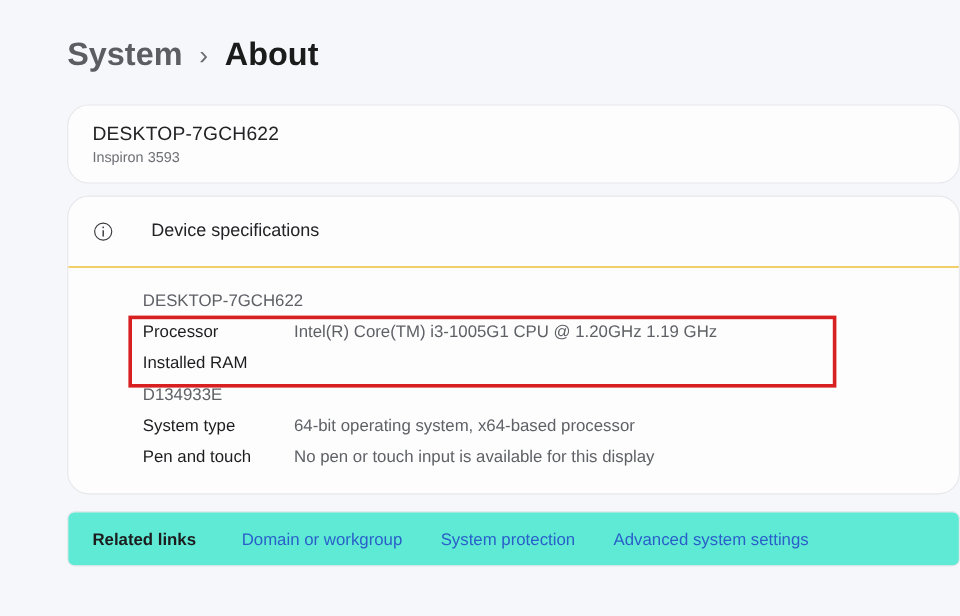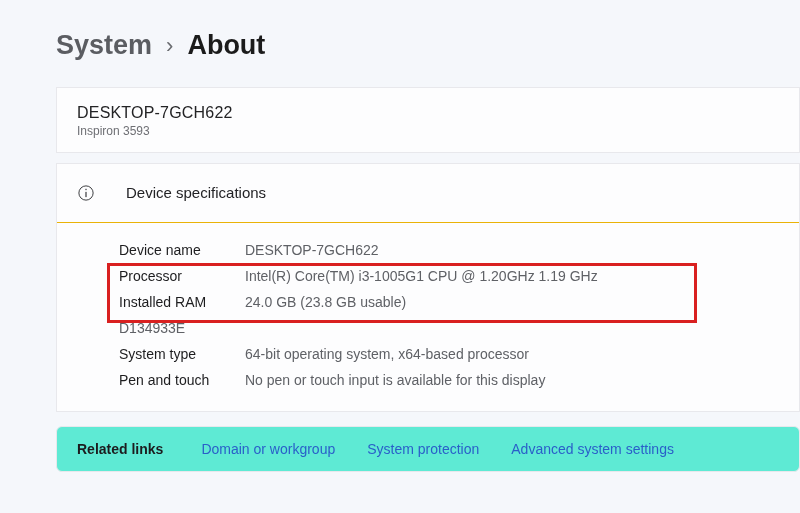--- a/index.html
+++ b/index.html
@@ -30,21 +30,21 @@
       font-size: 22px;
       font-weight: 400;
     }
     .breadcrumb-current {
       color: #1b1b1b;
       font-weight: 600;
     }
     .card {
       background: #fdfdfe;
       border: 1px solid #e8e8ec;
-      border-radius: 0;
+      border-radius: 18px;
       margin-left: 56px;
     }
     .device-header {
       padding: 16px 20px 14px 20px;
     }
     .device-name-top {
       font-size: 16px;
       color: #232325;
       letter-spacing: 0.2px;
     }
@@ -140,30 +140,28 @@
   <div class="specs-header">
     <svg class="info-circle" viewBox="0 0 24 24">
       <circle cx="12" cy="12" r="9.5" fill="none" stroke="#3a3b3e" stroke-width="1.3"></circle>
       <rect x="11.2" y="10.5" width="1.6" height="7" fill="#3a3b3e"></rect>
       <rect x="11.2" y="6.4" width="1.6" height="1.8" fill="#3a3b3e"></rect>
     </svg>
     <span class="specs-title">Device specifications</span>
   </div>
   <div class="specs-body">
     <div class="spec-row">
-      <span class="spec-label">Device name</span>
       <span class="spec-value">DESKTOP-7GCH622</span>
     </div>
     <div class="spec-row">
       <span class="spec-label">Processor</span>
       <span class="spec-value">Intel(R) Core(TM) i3-1005G1 CPU @ 1.20GHz   1.19 GHz</span>
     </div>
     <div class="spec-row">
       <span class="spec-label">Installed RAM</span>
-      <span class="spec-value">24.0 GB (23.8 GB usable)</span>
     </div>
     <div class="spec-row">
       <span class="spec-value">D134933E</span>
     </div>
     <div class="spec-row">
       <span class="spec-label">System type</span>
       <span class="spec-value">64-bit operating system, x64-based processor</span>
     </div>
     <div class="spec-row">
       <span class="spec-label">Pen and touch</span>

